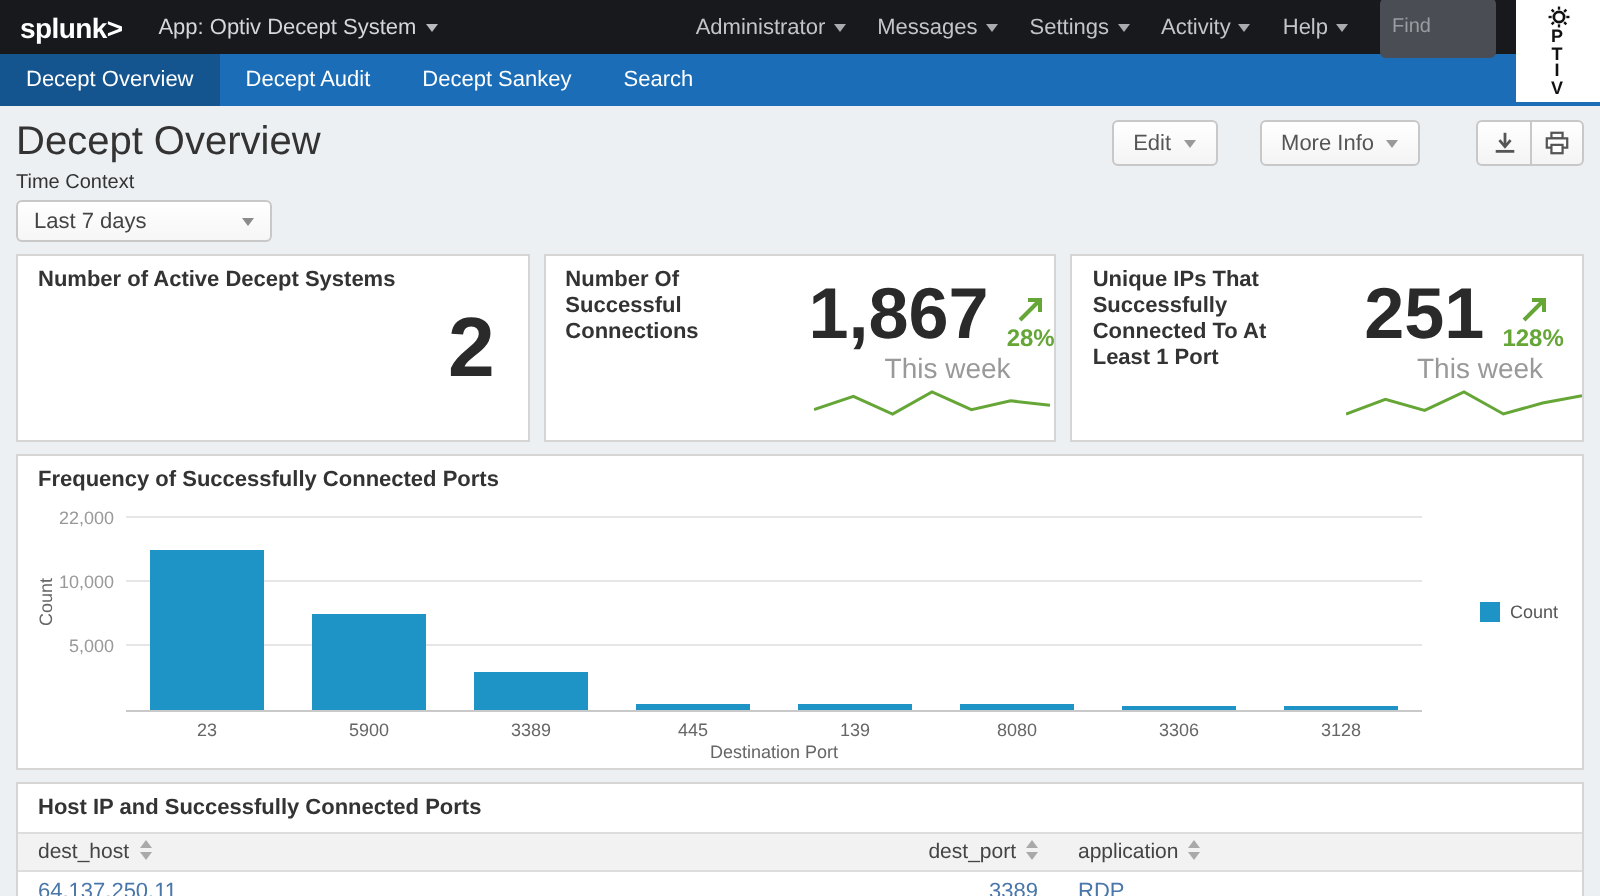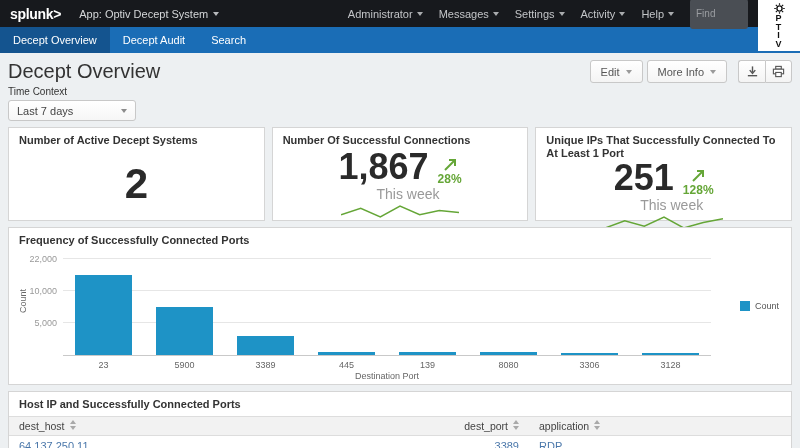--- a/index.html
+++ b/index.html
@@ -20,40 +20,40 @@
   .optiv-letter { font-weight:bold; font-size:9px; line-height:8.5px; letter-spacing:1px; }
 
   
   .navbar { height:26px; background:#1a6db6; display:flex; padding-right:52px; }
   .tab { display:flex; align-items:center; padding:0 13px; color:#fff; cursor:pointer; }
   .tab.active { background:#14548f; }
 
   
   .page-header { display:flex; justify-content:space-between; align-items:flex-start; padding:7px 8px 0; }
   .page-title { font-size:20px; font-weight:normal; color:#333; line-height:23px; }
-  .header-actions { display:flex; align-items:center; gap:4px;justify-content:flex-end; }
+  .header-actions { display:flex; align-items:center; gap:21px;justify-content:flex-end; }
   .btn { height:23px; display:inline-flex; align-items:center; gap:6px; padding:0 10px; background:linear-gradient(#fff,#f4f4f4); border:1px solid #c8c8c8; border-radius:3px; font-size:11px; color:#555; cursor:pointer; }
   .btn .caret { color:#888; }
   .icon-group { display:flex; margin-left:7px; }
   .icon-btn { width:27px; height:23px; display:flex; align-items:center; justify-content:center; background:linear-gradient(#fff,#f4f4f4); border:1px solid #c8c8c8; cursor:pointer; }
   .icon-btn.first { border-radius:3px 0 0 3px; border-right:none; }
   .icon-btn.last { border-radius:0 3px 3px 0; }
 
   
   .time-context { padding:3px 8px 0; }
   .tc-label { font-size:10px; color:#333; margin-bottom:3px; }
   .select { width:128px; height:21px; background:linear-gradient(#fff,#f6f6f6); border:1px solid #c8c8c8; border-radius:3px; display:flex; align-items:center; justify-content:space-between; padding:0 8px; color:#444; cursor:pointer; }
   .select .caret { color:#777; }
 
   
   .panel { background:#fff; border:1px solid #d5d5d5; }
   .panel-title { font-size:11px; font-weight:bold; color:#333; padding:6px 10px 0; line-height:13px; }
 
   .kpi-row { display:flex; gap:7px; margin:6px 8px 0; }
-  .kpi { flex:1; height:94px; display:flex; flex-direction:column; }
+  .kpi { flex:1; height:94px; display:flex; }
   .kpi-body { flex:1; display:flex; flex-direction:column; align-items:center; justify-content:center; gap:1px; }
   .kpi-big-single { font-size:42px; font-weight:bold; color:#2a2a2a; line-height:1; }
   .kpi-value-row { display:flex; align-items:flex-end; gap:9px; }
   .kpi-big { font-size:36px; font-weight:bold; color:#2a2a2a; line-height:1; }
   .delta-col { display:flex; flex-direction:column; align-items:center; line-height:1; }
   .delta-pct { font-size:12px; font-weight:bold; color:#65a637; margin-top:1px; }
   .kpi-caption { font-size:14px; color:#999; transform:translateX(8px); }
   .sparkline { margin-top:1px; }
 
   
@@ -141,20 +141,23 @@
   <span class="optiv-letter">I</span>
   <span class="optiv-letter">V</span>
 </div>
 
 <div class="navbar">
   <div class="tab active">
       <span>Decept Overview</span>
     </div>
   <div class="tab">
       <span>Decept Audit</span>
+    </div>
+  <div class="tab">
+      <span>Decept Sankey</span>
     </div>
   <div class="tab">
       <span>Search</span>
     </div>
 </div>
 
 <div class="page-header">
   <div class="page-title">Decept Overview</div>
   <div class="header-actions">
     <button class="btn">

